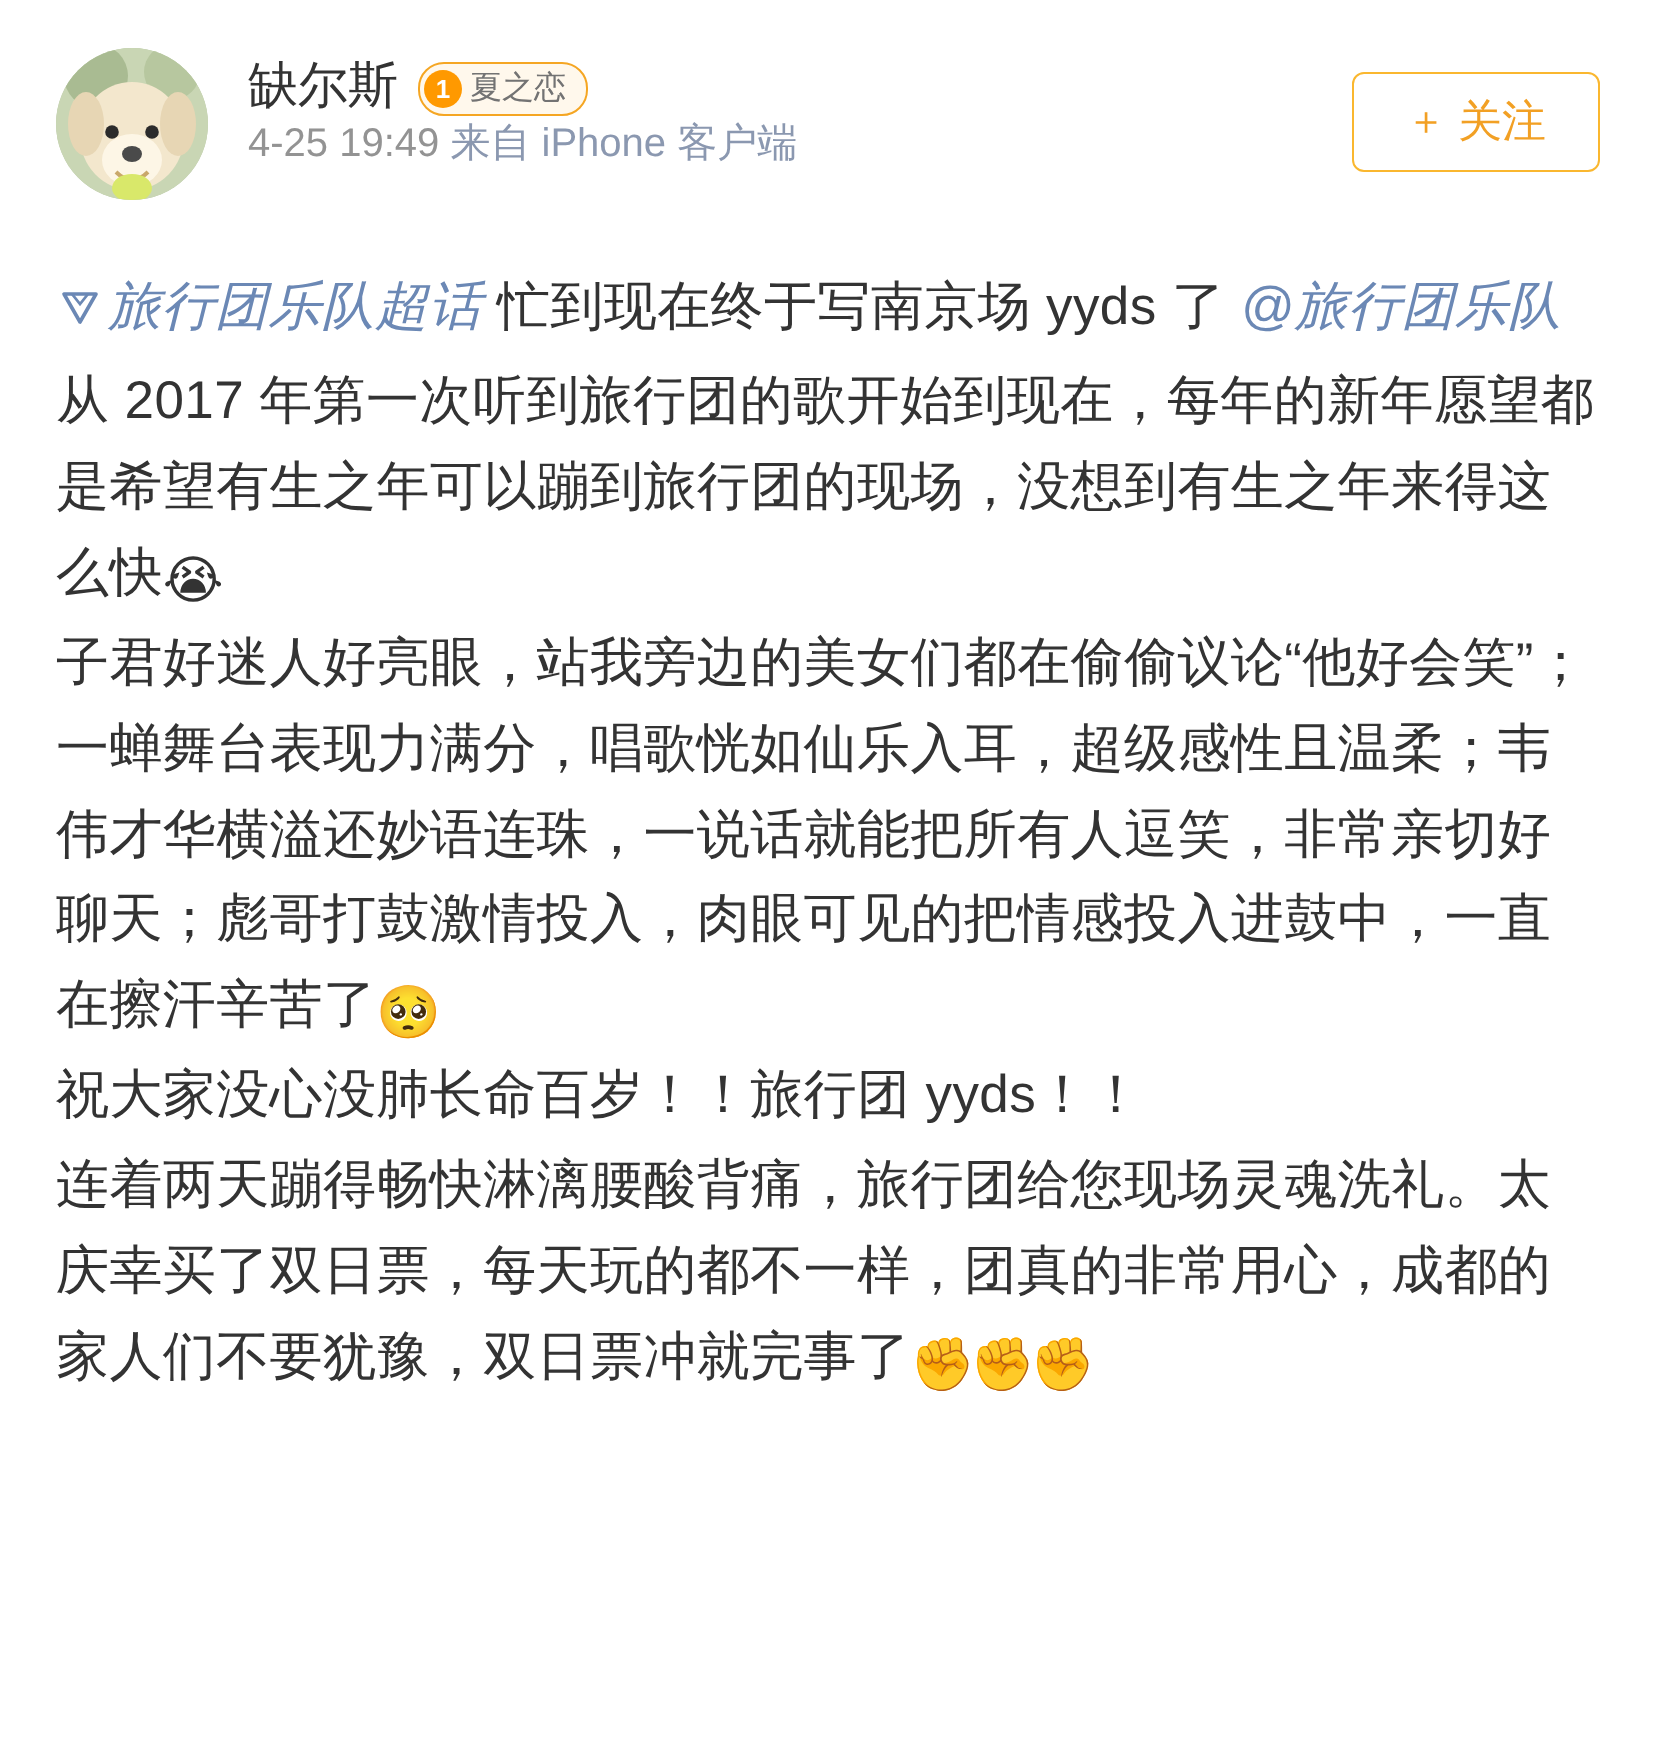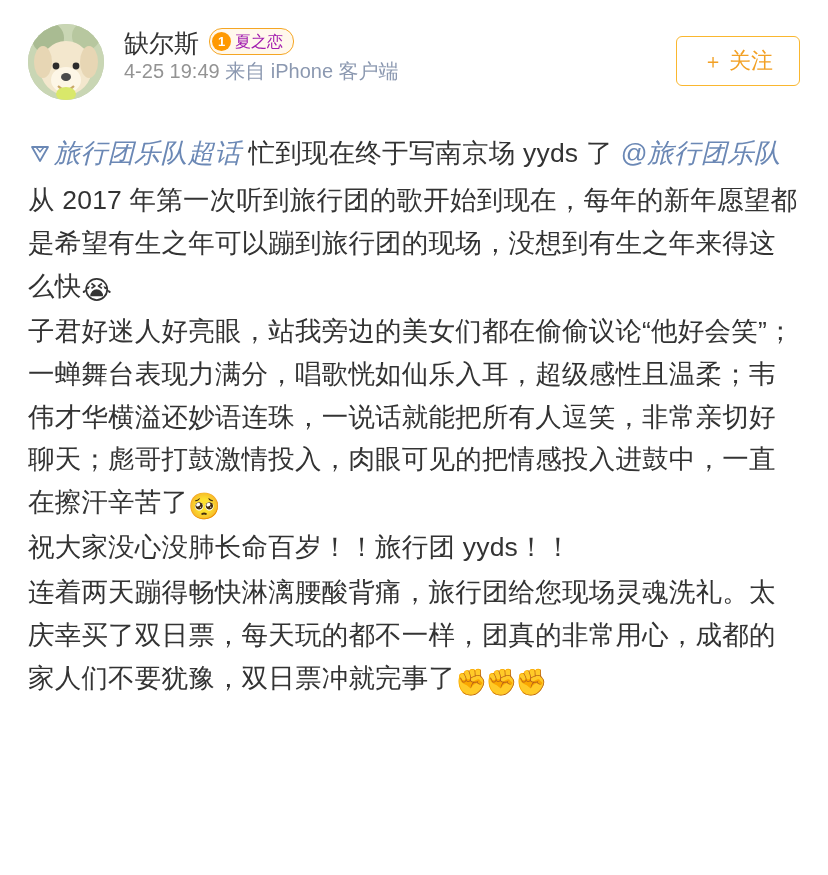--- a/index.html
+++ b/index.html
@@ -38,21 +38,21 @@
   }
   .avatar svg { display: block; }
   .user-block {
     margin-left: 20px;
     padding-top: 4px;
     flex: 1 1 auto;
     min-width: 0;
   }
   .name-row {
     display: flex;
-    align-items: flex-start;
+    align-items: flex-end;
     gap: 10px;
   }
   .username {
     font-size: 25px;
     color: #333333;
     line-height: 1.2;
     white-space: nowrap;
   }
   .vip-badge {
     display: inline-flex;
@@ -72,21 +72,21 @@
     background: #ff9900;
     color: #ffffff;
     font-size: 13px;
     line-height: 19px;
     text-align: center;
     font-weight: bold;
     flex: 0 0 19px;
   }
   .vip-text {
     font-size: 16px;
-    color: #a21caf;
+    color: #737373;
     line-height: 1;
   }
   .meta-row {
     font-size: 20px;
     color: #939393;
     white-space: nowrap;
   }
   .meta-source {
     color: #8b98b0;
   }

